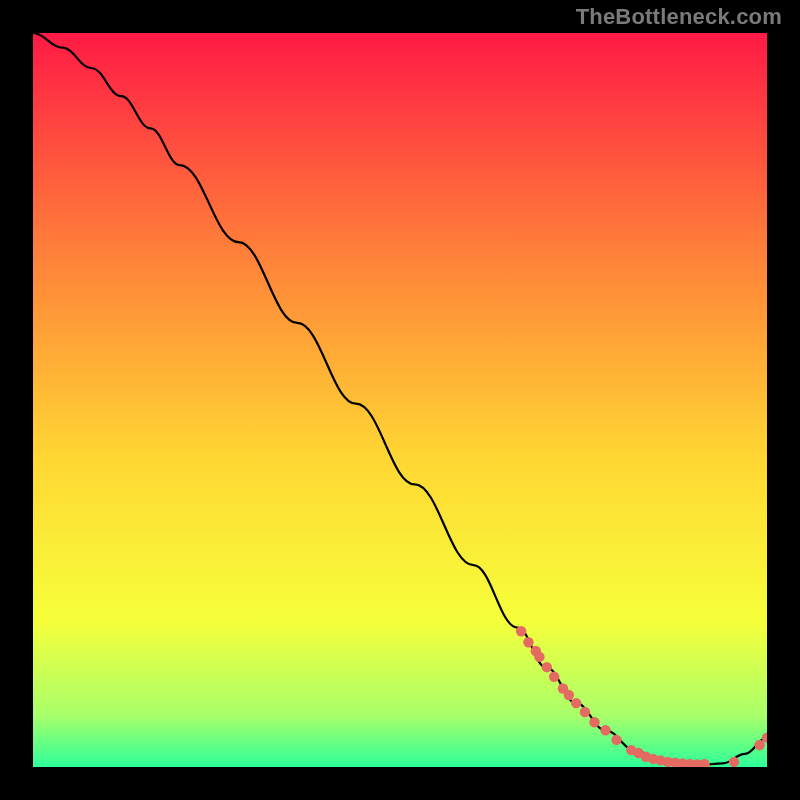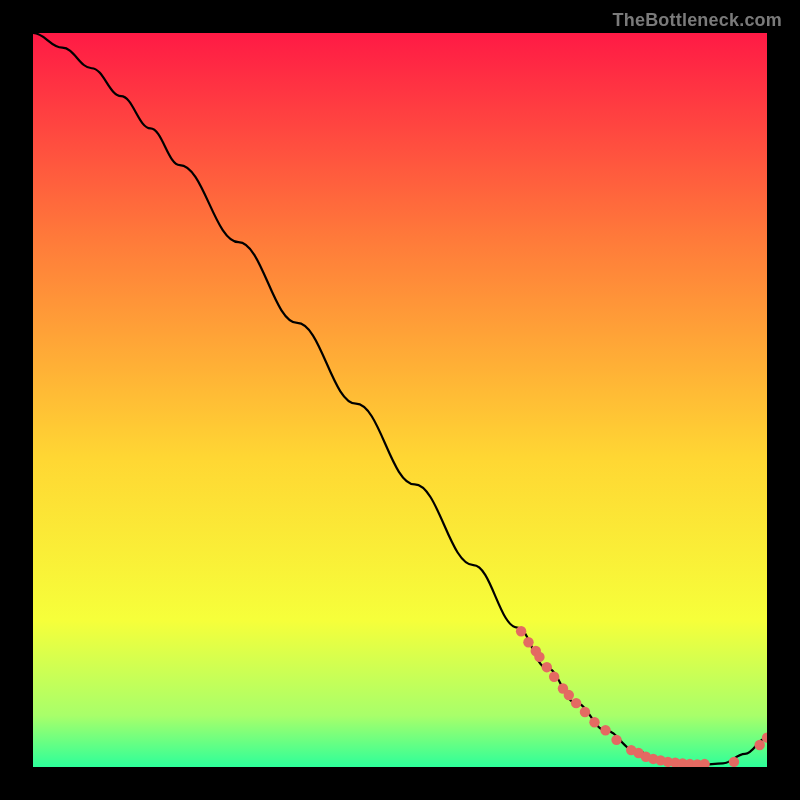--- a/index.html
+++ b/index.html
@@ -8,26 +8,25 @@
     position: relative;
     width: 800px;
     height: 800px;
     background: #000;
   }
   .watermark {
     position: absolute;
     top: 4px;
     right: 18px;
     font-family: Arial, Helvetica, sans-serif;
-    font-size: 18px;
+    font-size: 22px;
     font-weight: 600;
     color: #7a7a7a;
     letter-spacing: 0.2px;
     user-select: none;
-    margin-top: 6px;
   }
   .plot {
     position: absolute;
     left: 33px;
     top: 33px;
     width: 734px;
     height: 734px;
   }
   svg { display: block; }
 </style>

